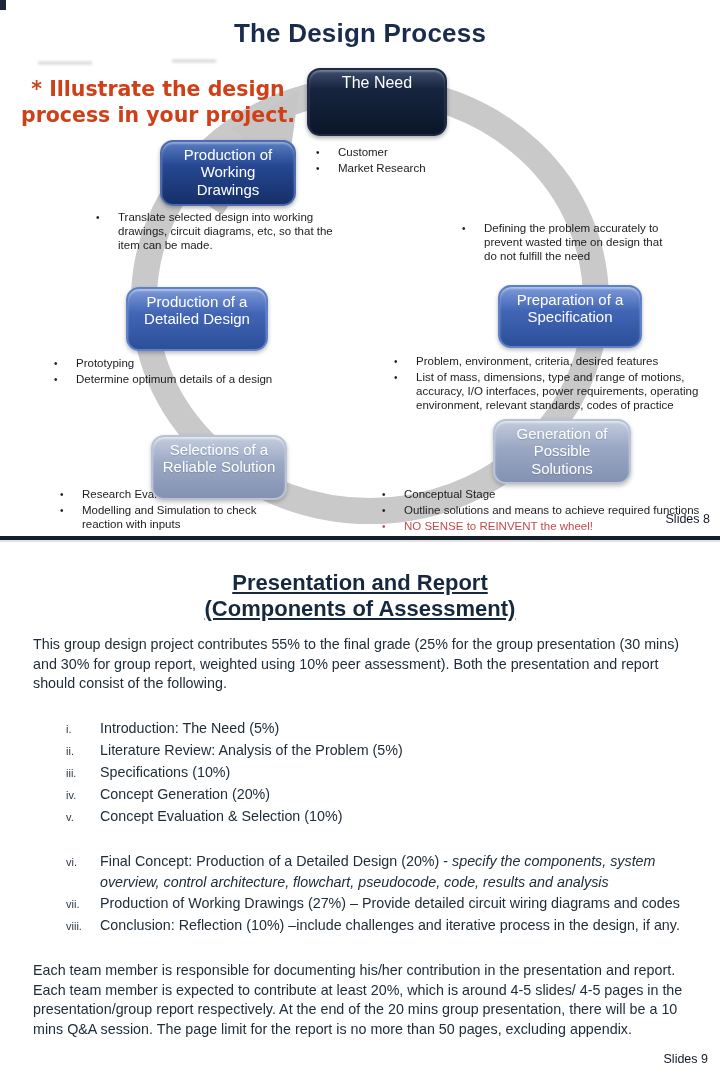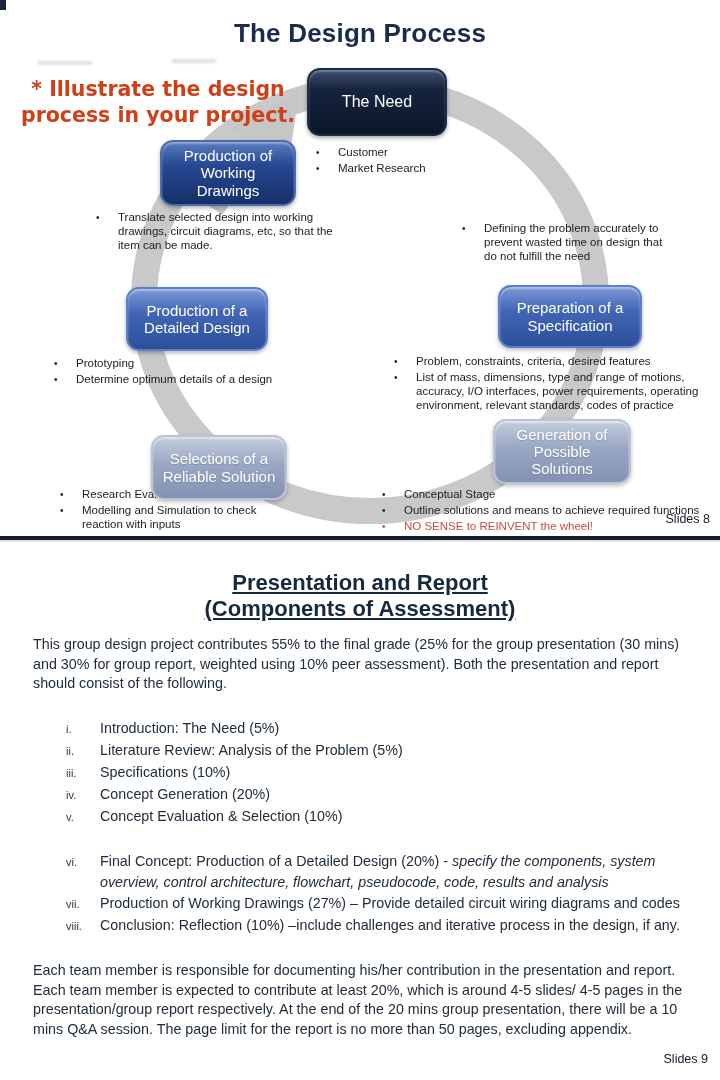--- a/index.html
+++ b/index.html
@@ -24,23 +24,23 @@
   .cycle-svg { position:absolute; top:0; left:0; z-index:1; }
   .annotation {
     position:absolute; top:76px; left:6px; width:304px; z-index:4;
     font-family:"DejaVu Sans", sans-serif; font-weight:bold; font-size:20.5px;
     line-height:26px; color:#d04018; text-align:center;
   }
   .smudge { position:absolute; height:4px; background:#c9c9c9; opacity:.55; filter:blur(1px); z-index:0; }
   .corner-artifact { position:absolute; top:0; left:0; width:6px; height:10px; background:#1c2636; z-index:5; }
 
   .node {
-    position:absolute; z-index:3; display:flex; align-items:center; justify-content:center;
+    position:absolute; z-index:3; display:flex; justify-content:center;
     text-align:center; color:#fff; border-radius:13px; font-size:15px; line-height:1.15;
-    padding:16px 6px;
+    padding:4px 6px;
   }
   .n-dark {
     background:linear-gradient(180deg,#3e4e6e 0%,#17243f 30%,#0a1628 100%);
     border:2px solid #1e2b45;
     box-shadow:inset 0 2px 2px rgba(255,255,255,.28), 0 2px 4px rgba(0,0,0,.35);
     font-size:16px;
   }
   .n-blue {
     background:linear-gradient(180deg,#5a7cc2 0%,#264892 38%,#162f69 100%);
     border:2px solid #4c6cae;
@@ -175,21 +175,21 @@
       </div>
       <div class="b-row">
         <span class="b-dot">•</span>
         <span class="b-txt">Determine optimum details of a design</span>
       </div>
     </div>
 
     <div class="bullets g-spec">
       <div class="b-row">
         <span class="b-dot">•</span>
-        <span class="b-txt">Problem, constraints, criteria, desired features</span>
+        <span class="b-txt">Problem, environment, criteria, desired features</span>
       </div>
       <div class="b-row">
         <span class="b-dot">•</span>
         <span class="b-txt">List of mass, dimensions, type and range of motions, accuracy, I/O interfaces,  power requirements, operating environment, relevant standards, codes of practice</span>
       </div>
     </div>
 
     <div class="bullets g-sel">
       <div class="b-row">
         <span class="b-dot">•</span>

